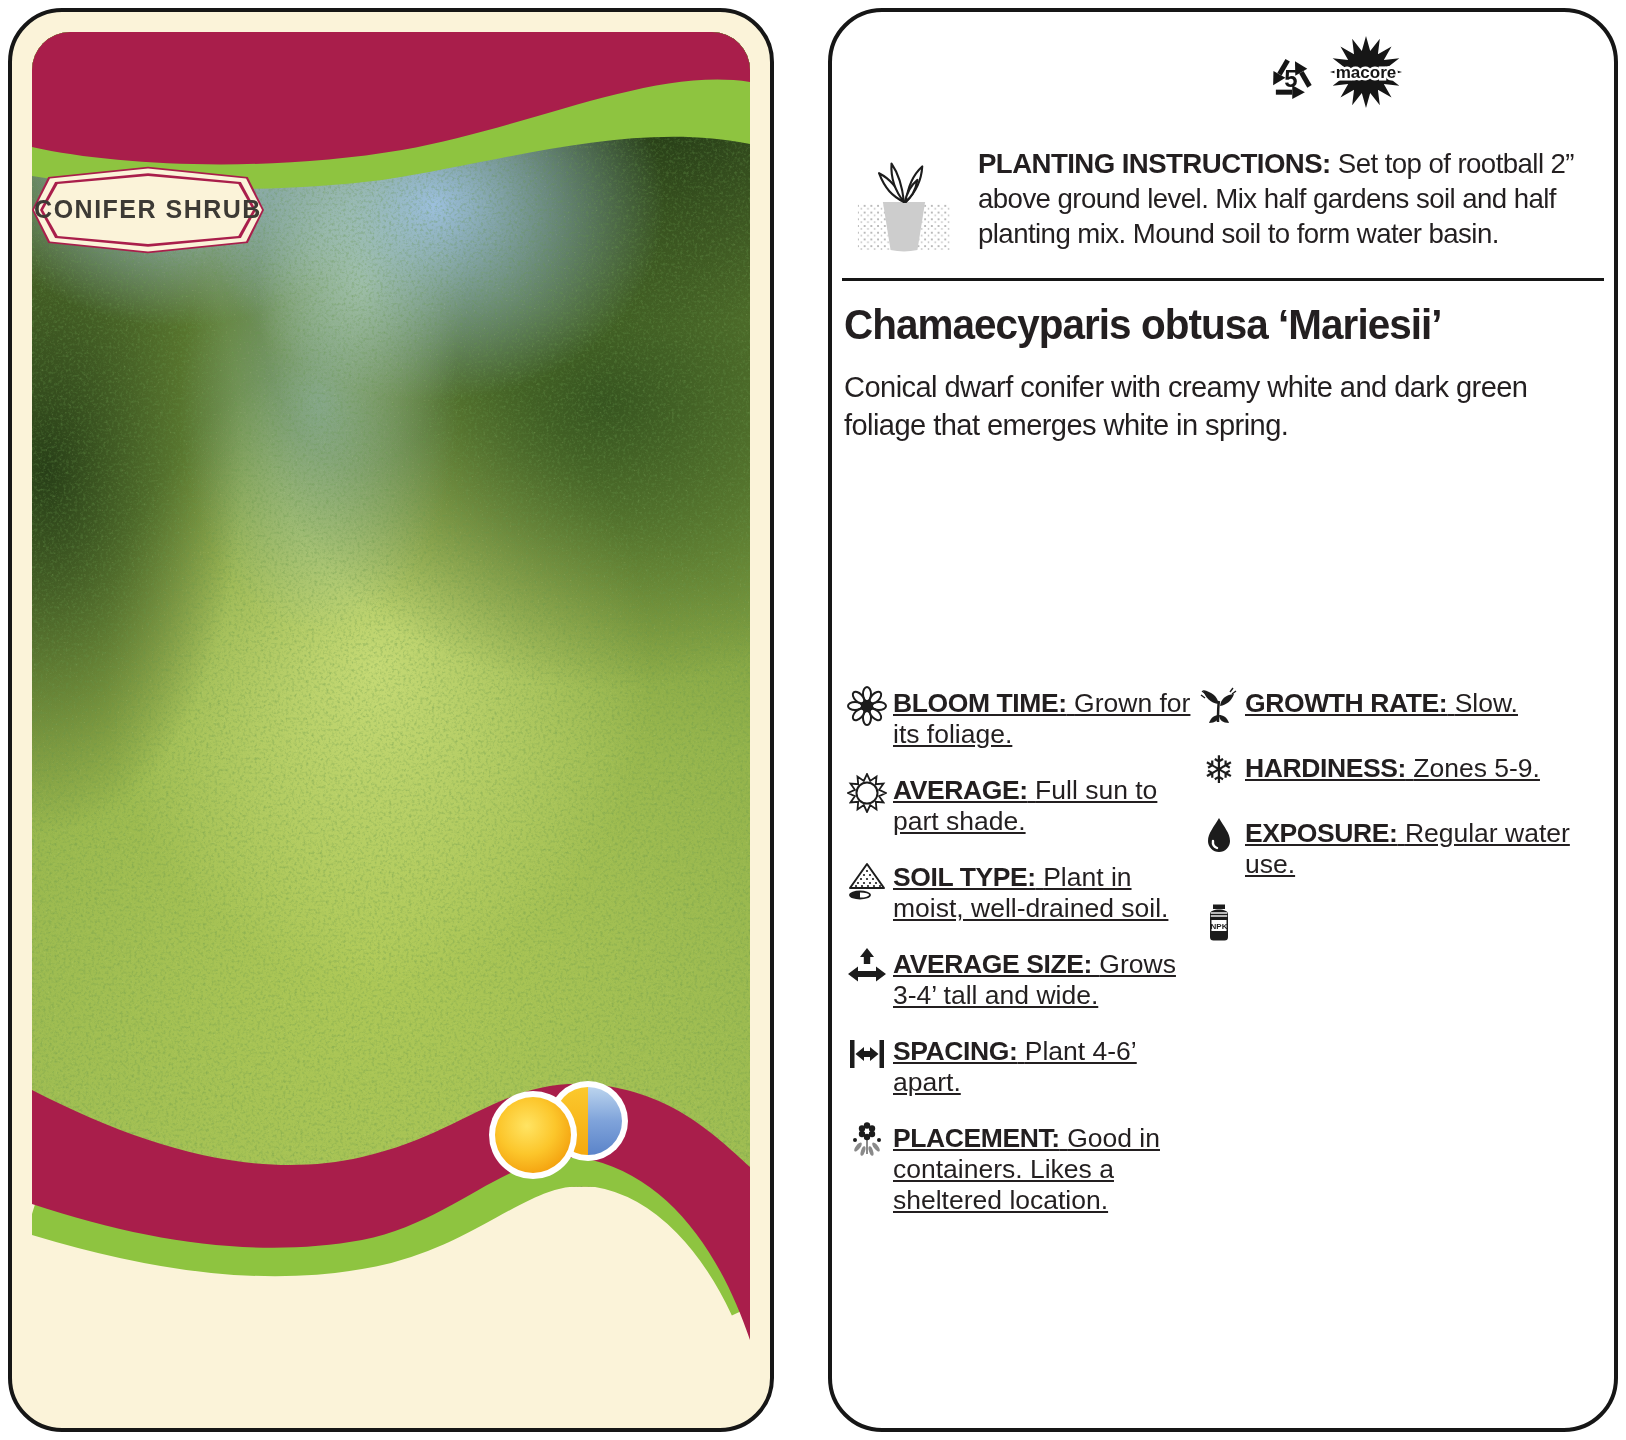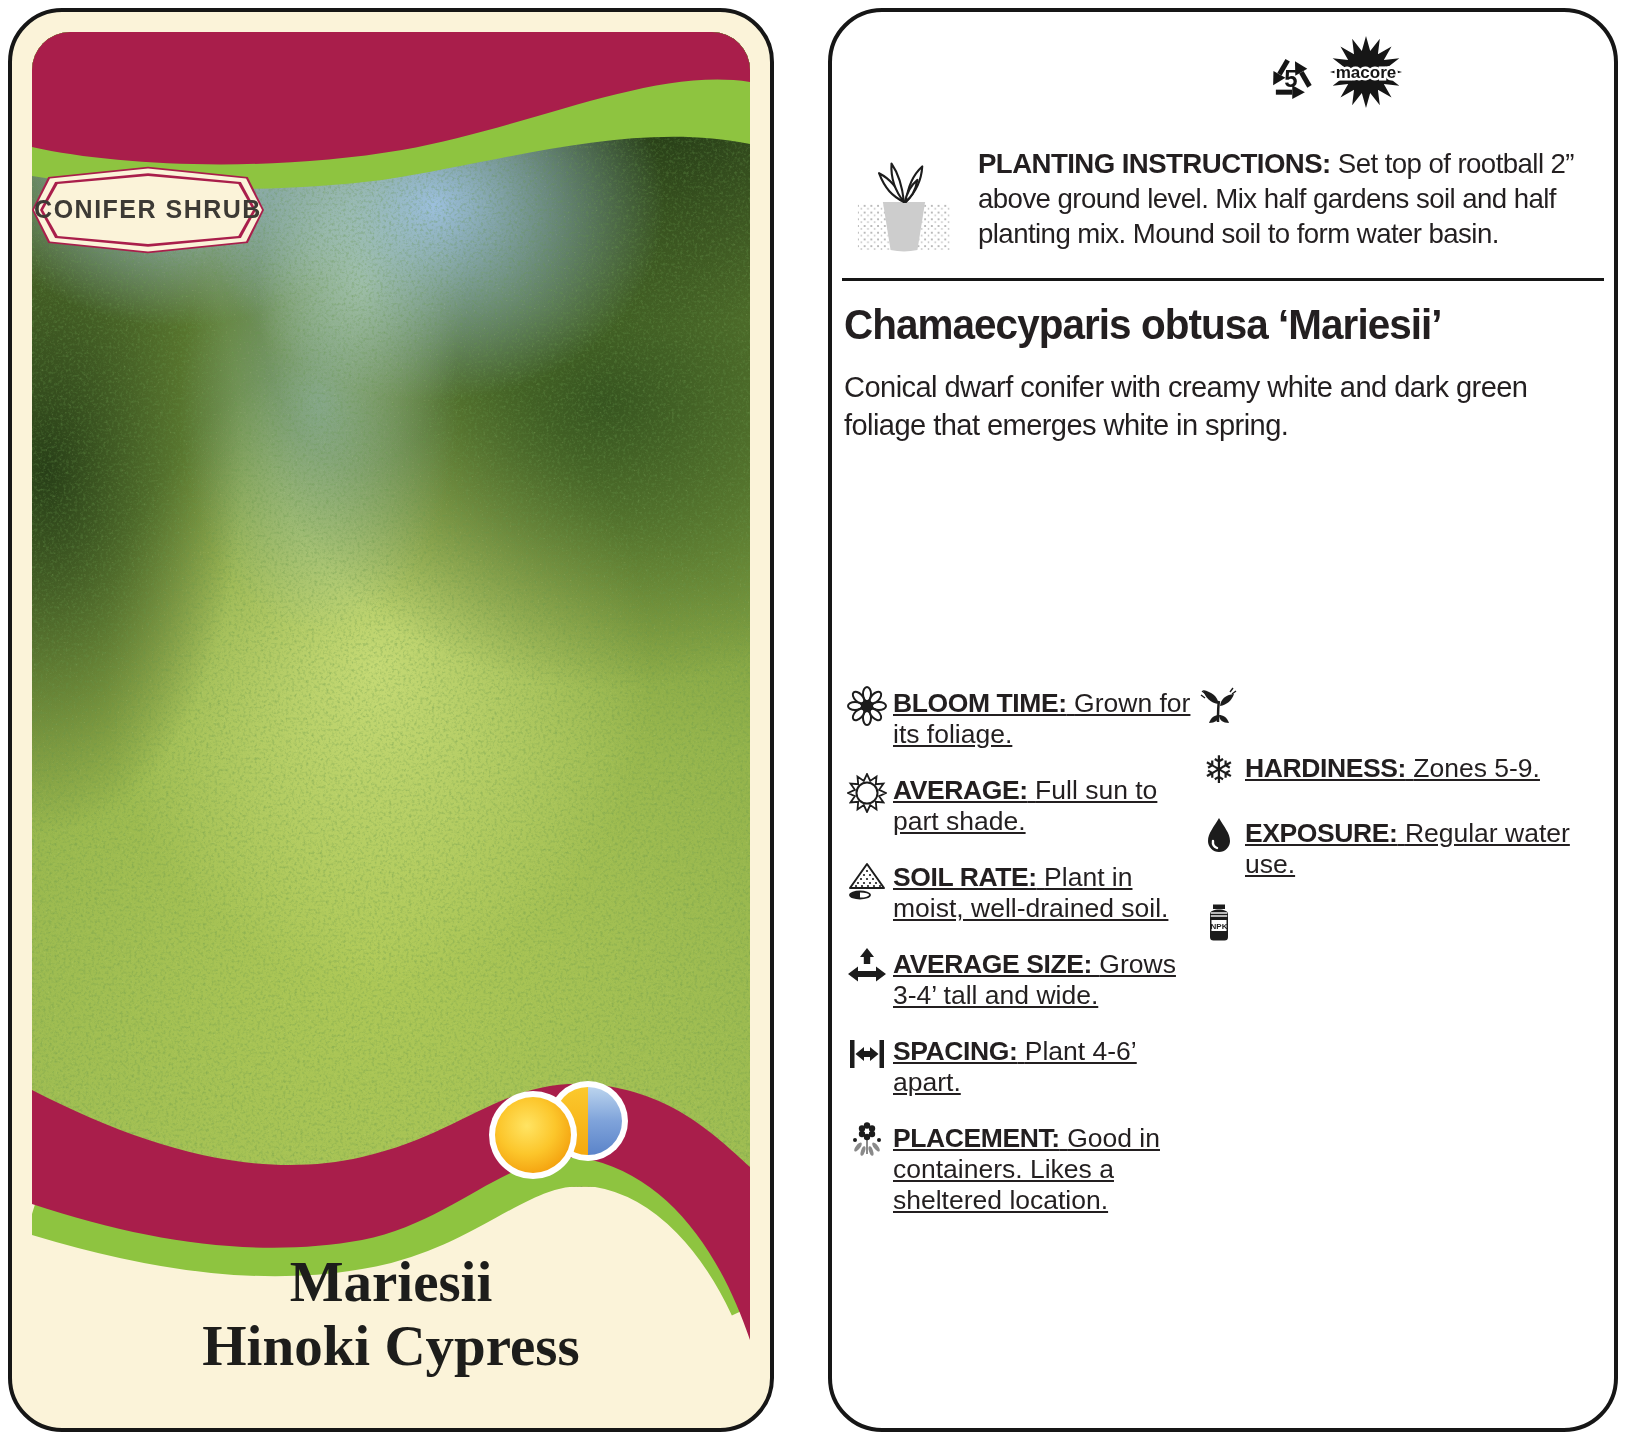--- a/index.html
+++ b/index.html
@@ -114,24 +114,20 @@
     </svg>
 
     <div id="badge">
       <div class="bl b1"></div>
       <div class="bl b2"></div>
       <div class="bl b3"></div>
       <div class="bl b4"></div>
       <div class="lbl">CONIFER SHRUB</div>
     </div>
 
-    <div id="plant-name">
-      <div>Mariesii</div>
-      <div>Hinoki Cypress</div>
-    </div>
   </div>
 </div>
 
 <div class="card" id="right-card">
 
   <div id="logos">
     <svg width="58" height="66" viewBox="0 0 46 52">
       <g>
         <g id="rarm">
           <path d="M11 42 H24" stroke="#161616" stroke-width="4" fill="none"></path>
@@ -225,21 +221,21 @@
               <circle cx="29" cy="23" r="1.1"></circle>
                 <circle cx="9" cy="26" r="1.1"></circle>
                 <circle cx="15" cy="26" r="1.1"></circle>
               <circle cx="21" cy="26" r="1.1"></circle>
                 <circle cx="27" cy="26" r="1.1"></circle>
                 <circle cx="33" cy="26" r="1.1"></circle>
             </g>
             <ellipse cx="13" cy="35" rx="10" ry="3.5" fill="#fff" stroke="#1c1c1c" stroke-width="1.8"></ellipse>
             <path d="M3.5 34 A10 3.5 0 0 1 13 31.5 L13 38.5 A10 3.5 0 0 1 3.5 36 Z" fill="#1c1c1c"></path>
           </svg></span>
-        <p><b>SOIL RATE:</b> <span>Plant in moist, well-drained soil.</span></p>
+        <p><b>SOIL TYPE:</b> <span>Plant in moist, well-drained soil.</span></p>
       </div>
 
       <div class="care-item">
         <span class="ci">
           <svg width="40" height="40" viewBox="0 0 40 40">
             <path d="M20 1 L27 10 H23.2 V17 H16.8 V10 H13 Z" fill="#1c1c1c"></path>
             <path d="M1 27 L11 19.5 V24 H29 V19.5 L39 27 L29 34.5 V30 H11 V34.5 Z" fill="#1c1c1c"></path>
           </svg></span>
         <p><b>AVERAGE SIZE:</b> <span>Grows 3-4’ tall and wide.</span></p>
       </div>
@@ -285,20 +281,21 @@
       <div class="care-item">
         <span class="ci">
           <svg width="40" height="40" viewBox="0 0 40 40">
             <path d="M19 36 C19 26 19 20 20 15" stroke="#1c1c1c" stroke-width="2.5" fill="none"></path>
             <path d="M20 18 C11 17 6 11 4 4 C13 6 18 10 20 18 Z" fill="#1c1c1c"></path>
             <path d="M21 20 C28 19 33 14 35 8 C26 9 22 13 21 20 Z" fill="#1c1c1c"></path>
             <path d="M10 37 C12 31 16 29 20 29 C20 34 16 37 10 37 Z" fill="#1c1c1c"></path>
             <path d="M30 37 C28 31 24 29 20 29 C20 34 24 37 30 37 Z" fill="#1c1c1c"></path>
             <path d="M2 9 L6 12 M3 5 L7 8 M34 2 L31 6 M37 5 L33 8" stroke="#1c1c1c" stroke-width="1.4"></path>
           </svg></span>
+        <p><b>GROWTH RATE:</b> <span>Slow.</span></p>
       </div>
 
       <div class="care-item">
         <span class="ci">
           <span class="glyph">❄</span></span>
         <p><b>HARDINESS:</b> <span>Zones 5-9.</span></p>
       </div>
 
       <div class="care-item">
         <span class="ci">

